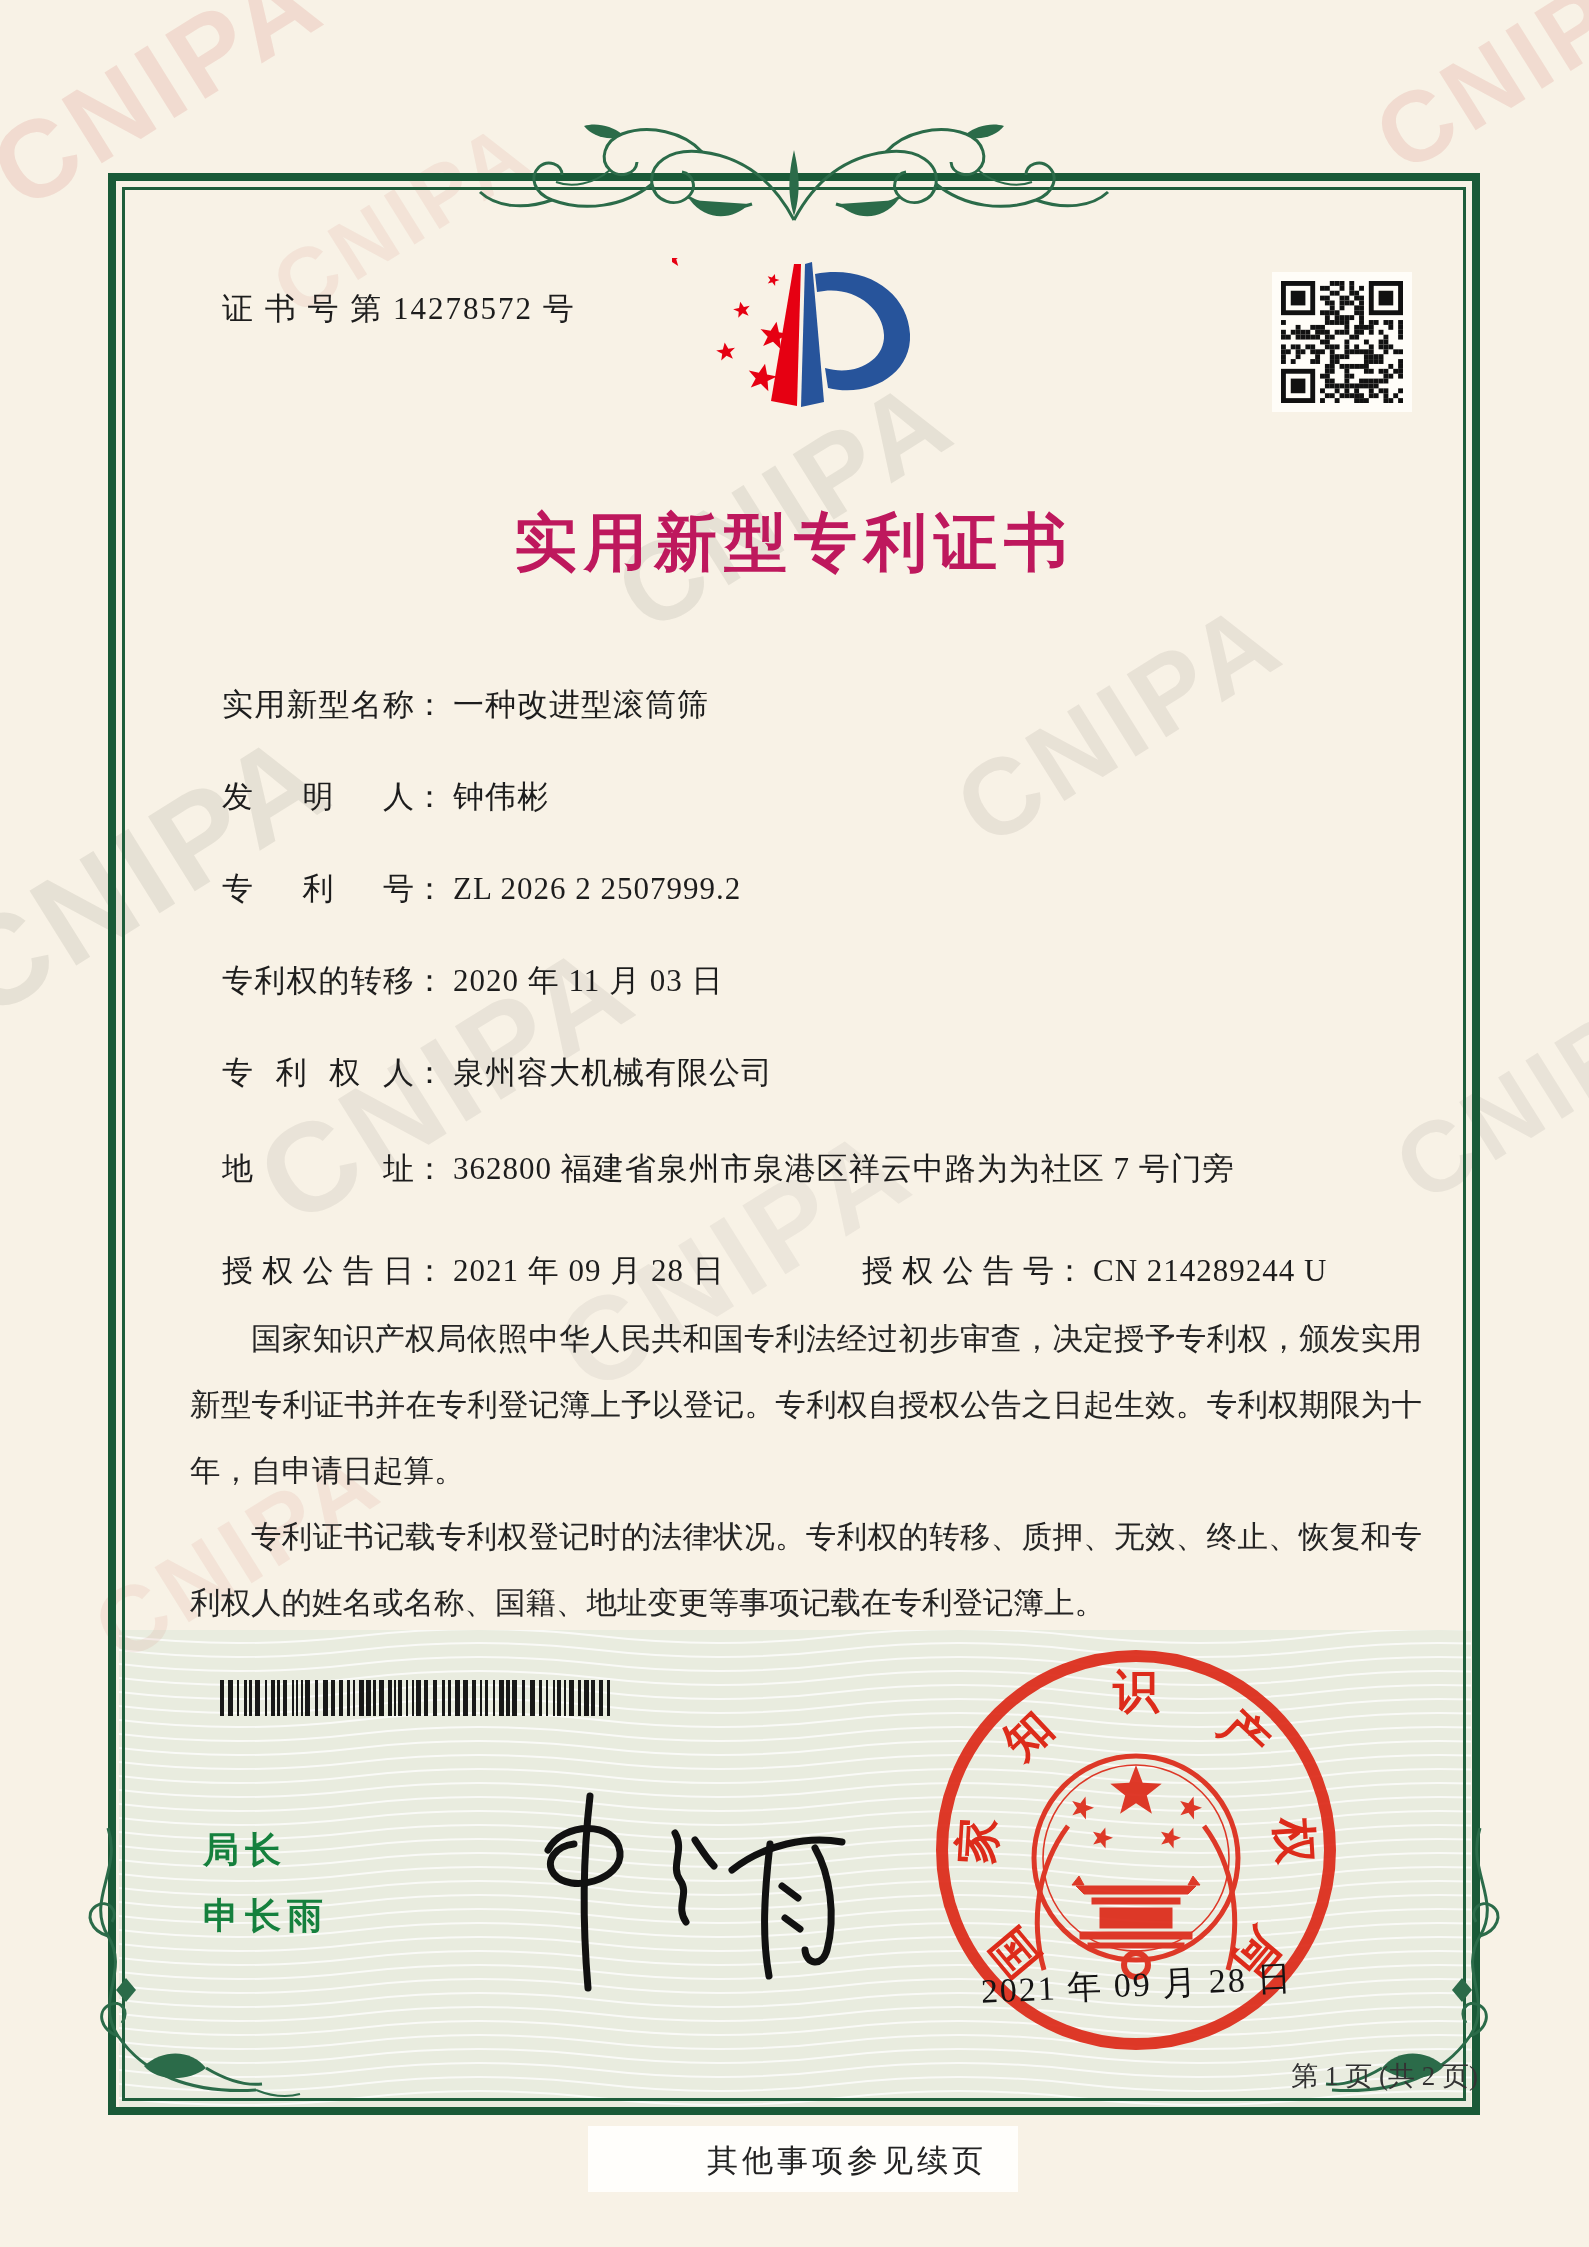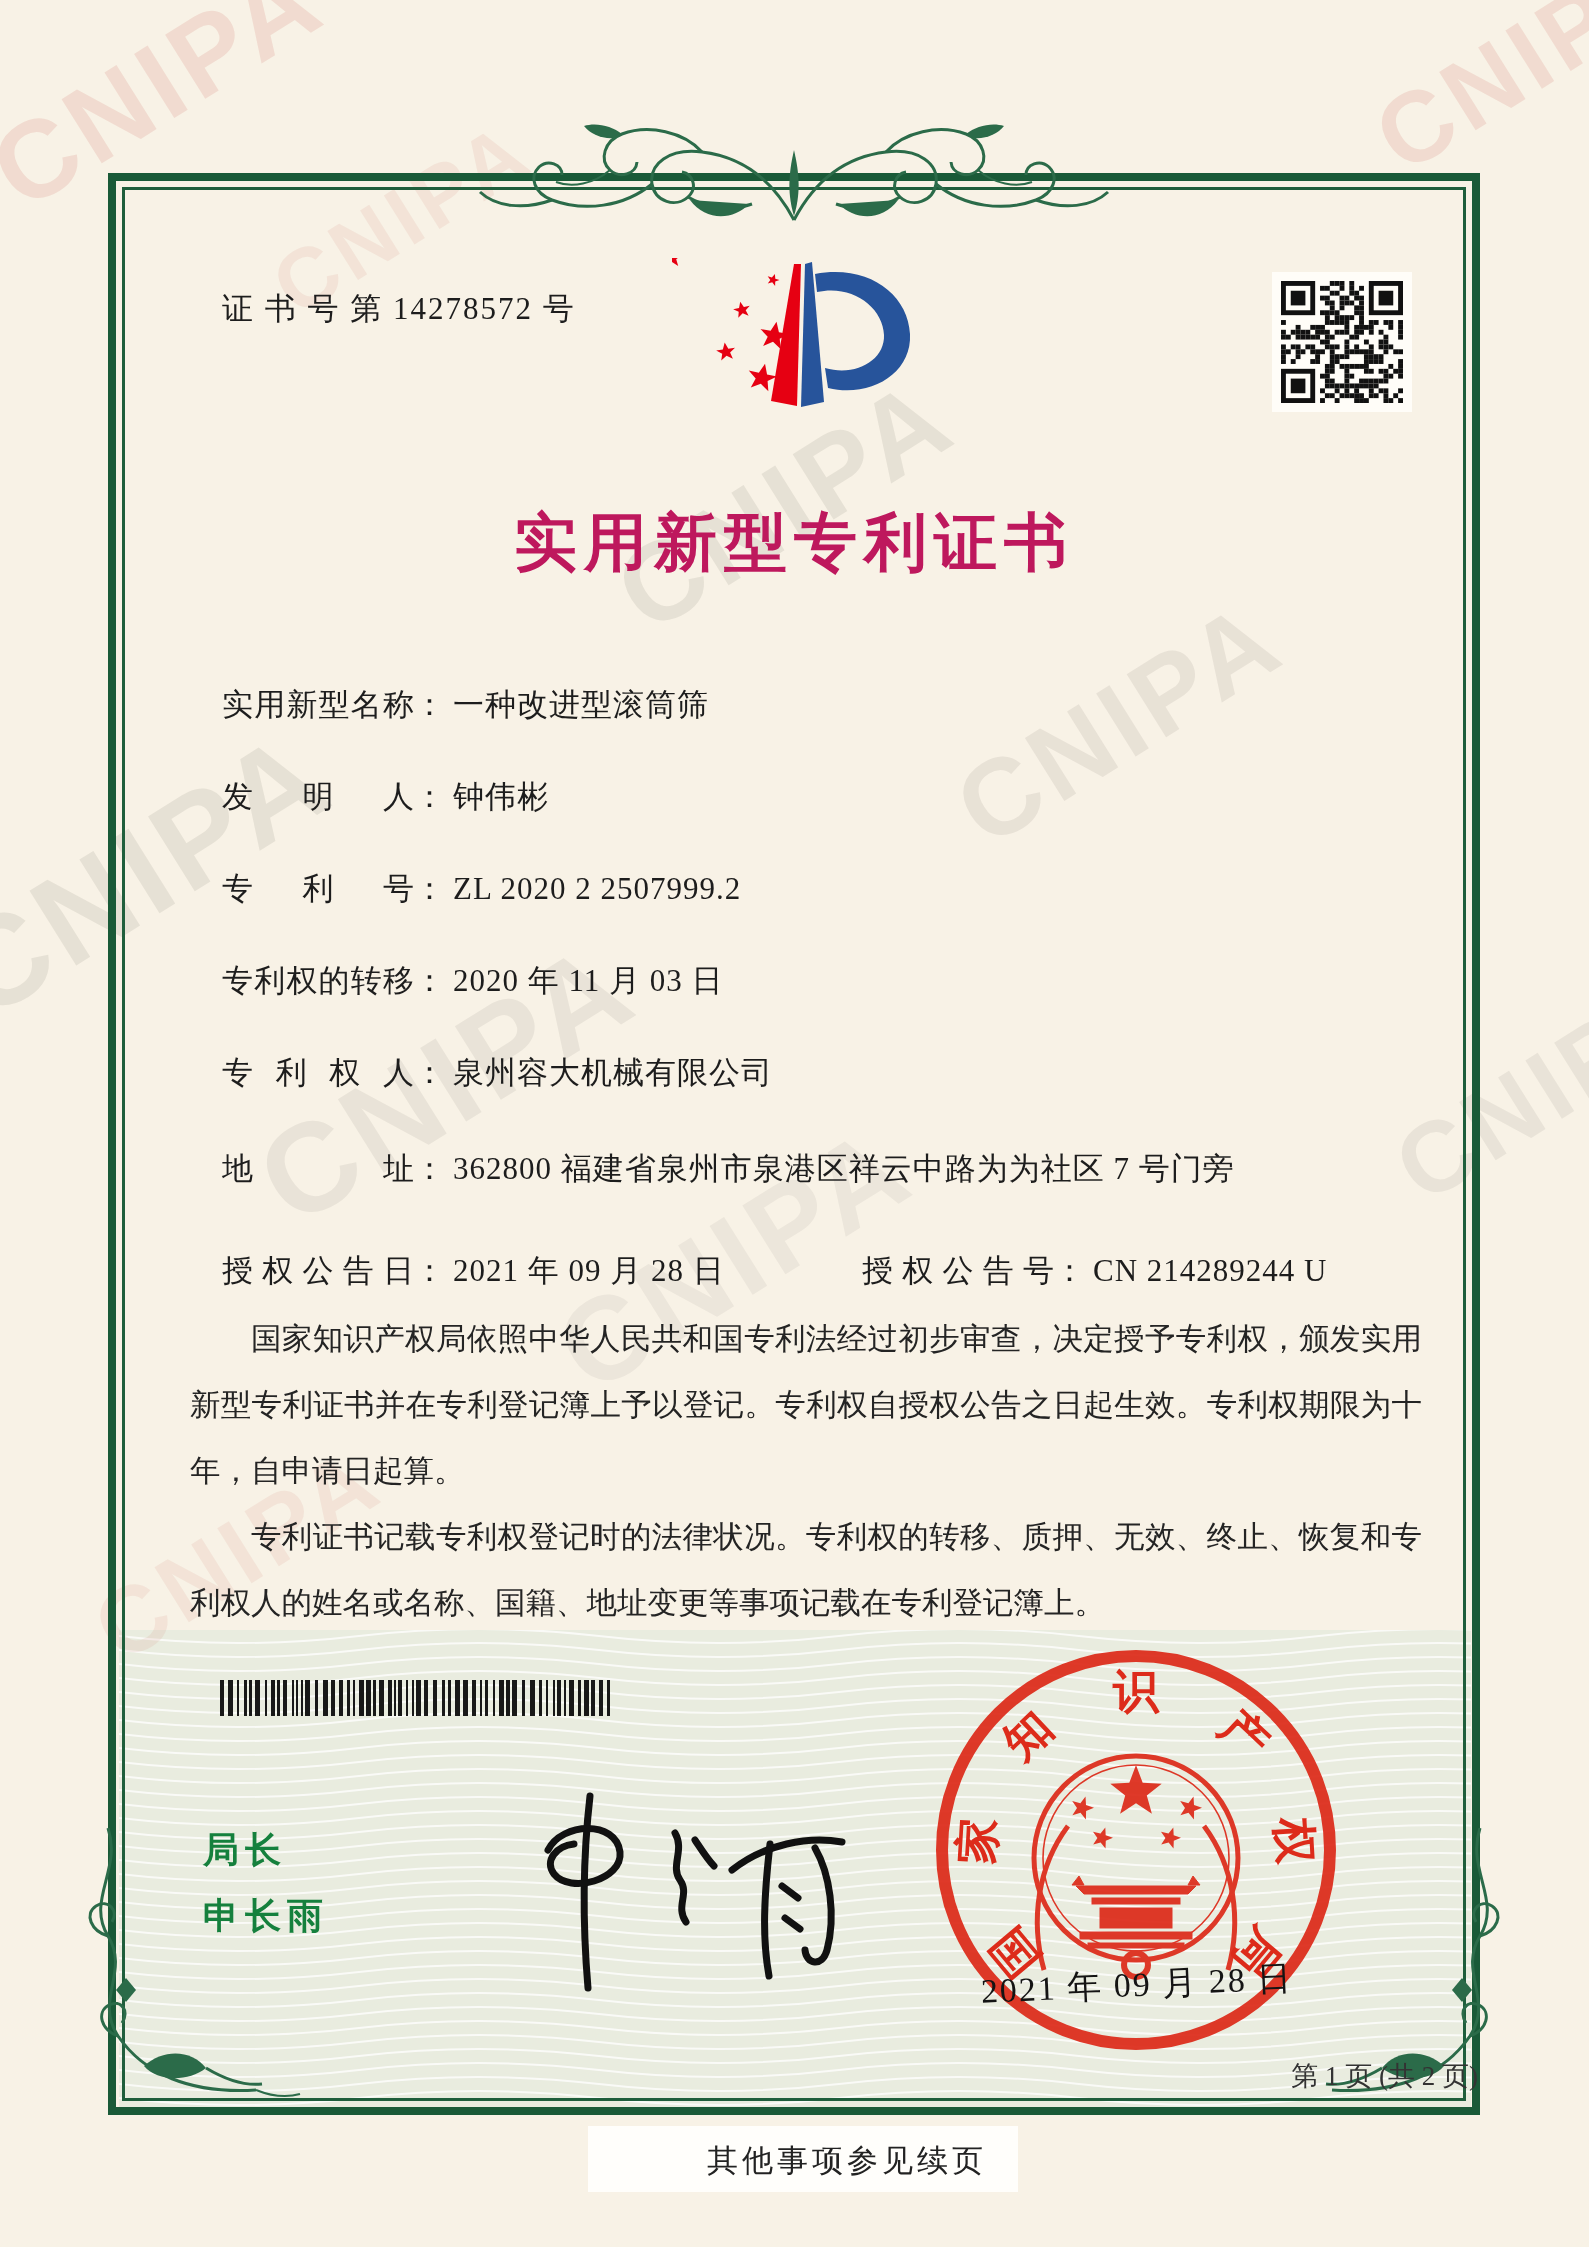--- a/index.html
+++ b/index.html
@@ -402,21 +402,21 @@
 
   <div class="content abs title">实用新型专利证书</div>
 
   <div class="content abs frow" style="top:776px;">
     <span class="f-label">发明人</span><span class="f-colon">：</span><span class="f-value">钟伟彬</span>
   </div>
   <div class="content abs frow" style="top:684px;">
     <span class="f-label">实用新型名称</span><span class="f-colon">：</span><span class="f-value">一种改进型滚筒筛</span>
   </div>
   <div class="content abs frow" style="top:868px;">
-    <span class="f-label">专利号</span><span class="f-colon">：</span><span class="f-value">ZL 2020 2 2507999.2</span>
+    <span class="f-label">专利号</span><span class="f-colon">：</span><span class="f-value">ZL 2026 2 2507999.2</span>
   </div>
   <div class="content abs frow" style="top:960px;">
     <span class="f-label">专利权的转移</span><span class="f-colon">：</span><span class="f-value">2020 年 11 月 03 日</span>
   </div>
   <div class="content abs frow" style="top:1052px;">
     <span class="f-label">专利权人</span><span class="f-colon">：</span><span class="f-value">泉州容大机械有限公司</span>
   </div>
   <div class="content abs frow" style="top:1148px;">
     <span class="f-label">地址</span><span class="f-colon">：</span><span class="f-value">362800 福建省泉州市泉港区祥云中路为为社区 7 号门旁</span>
   </div>

